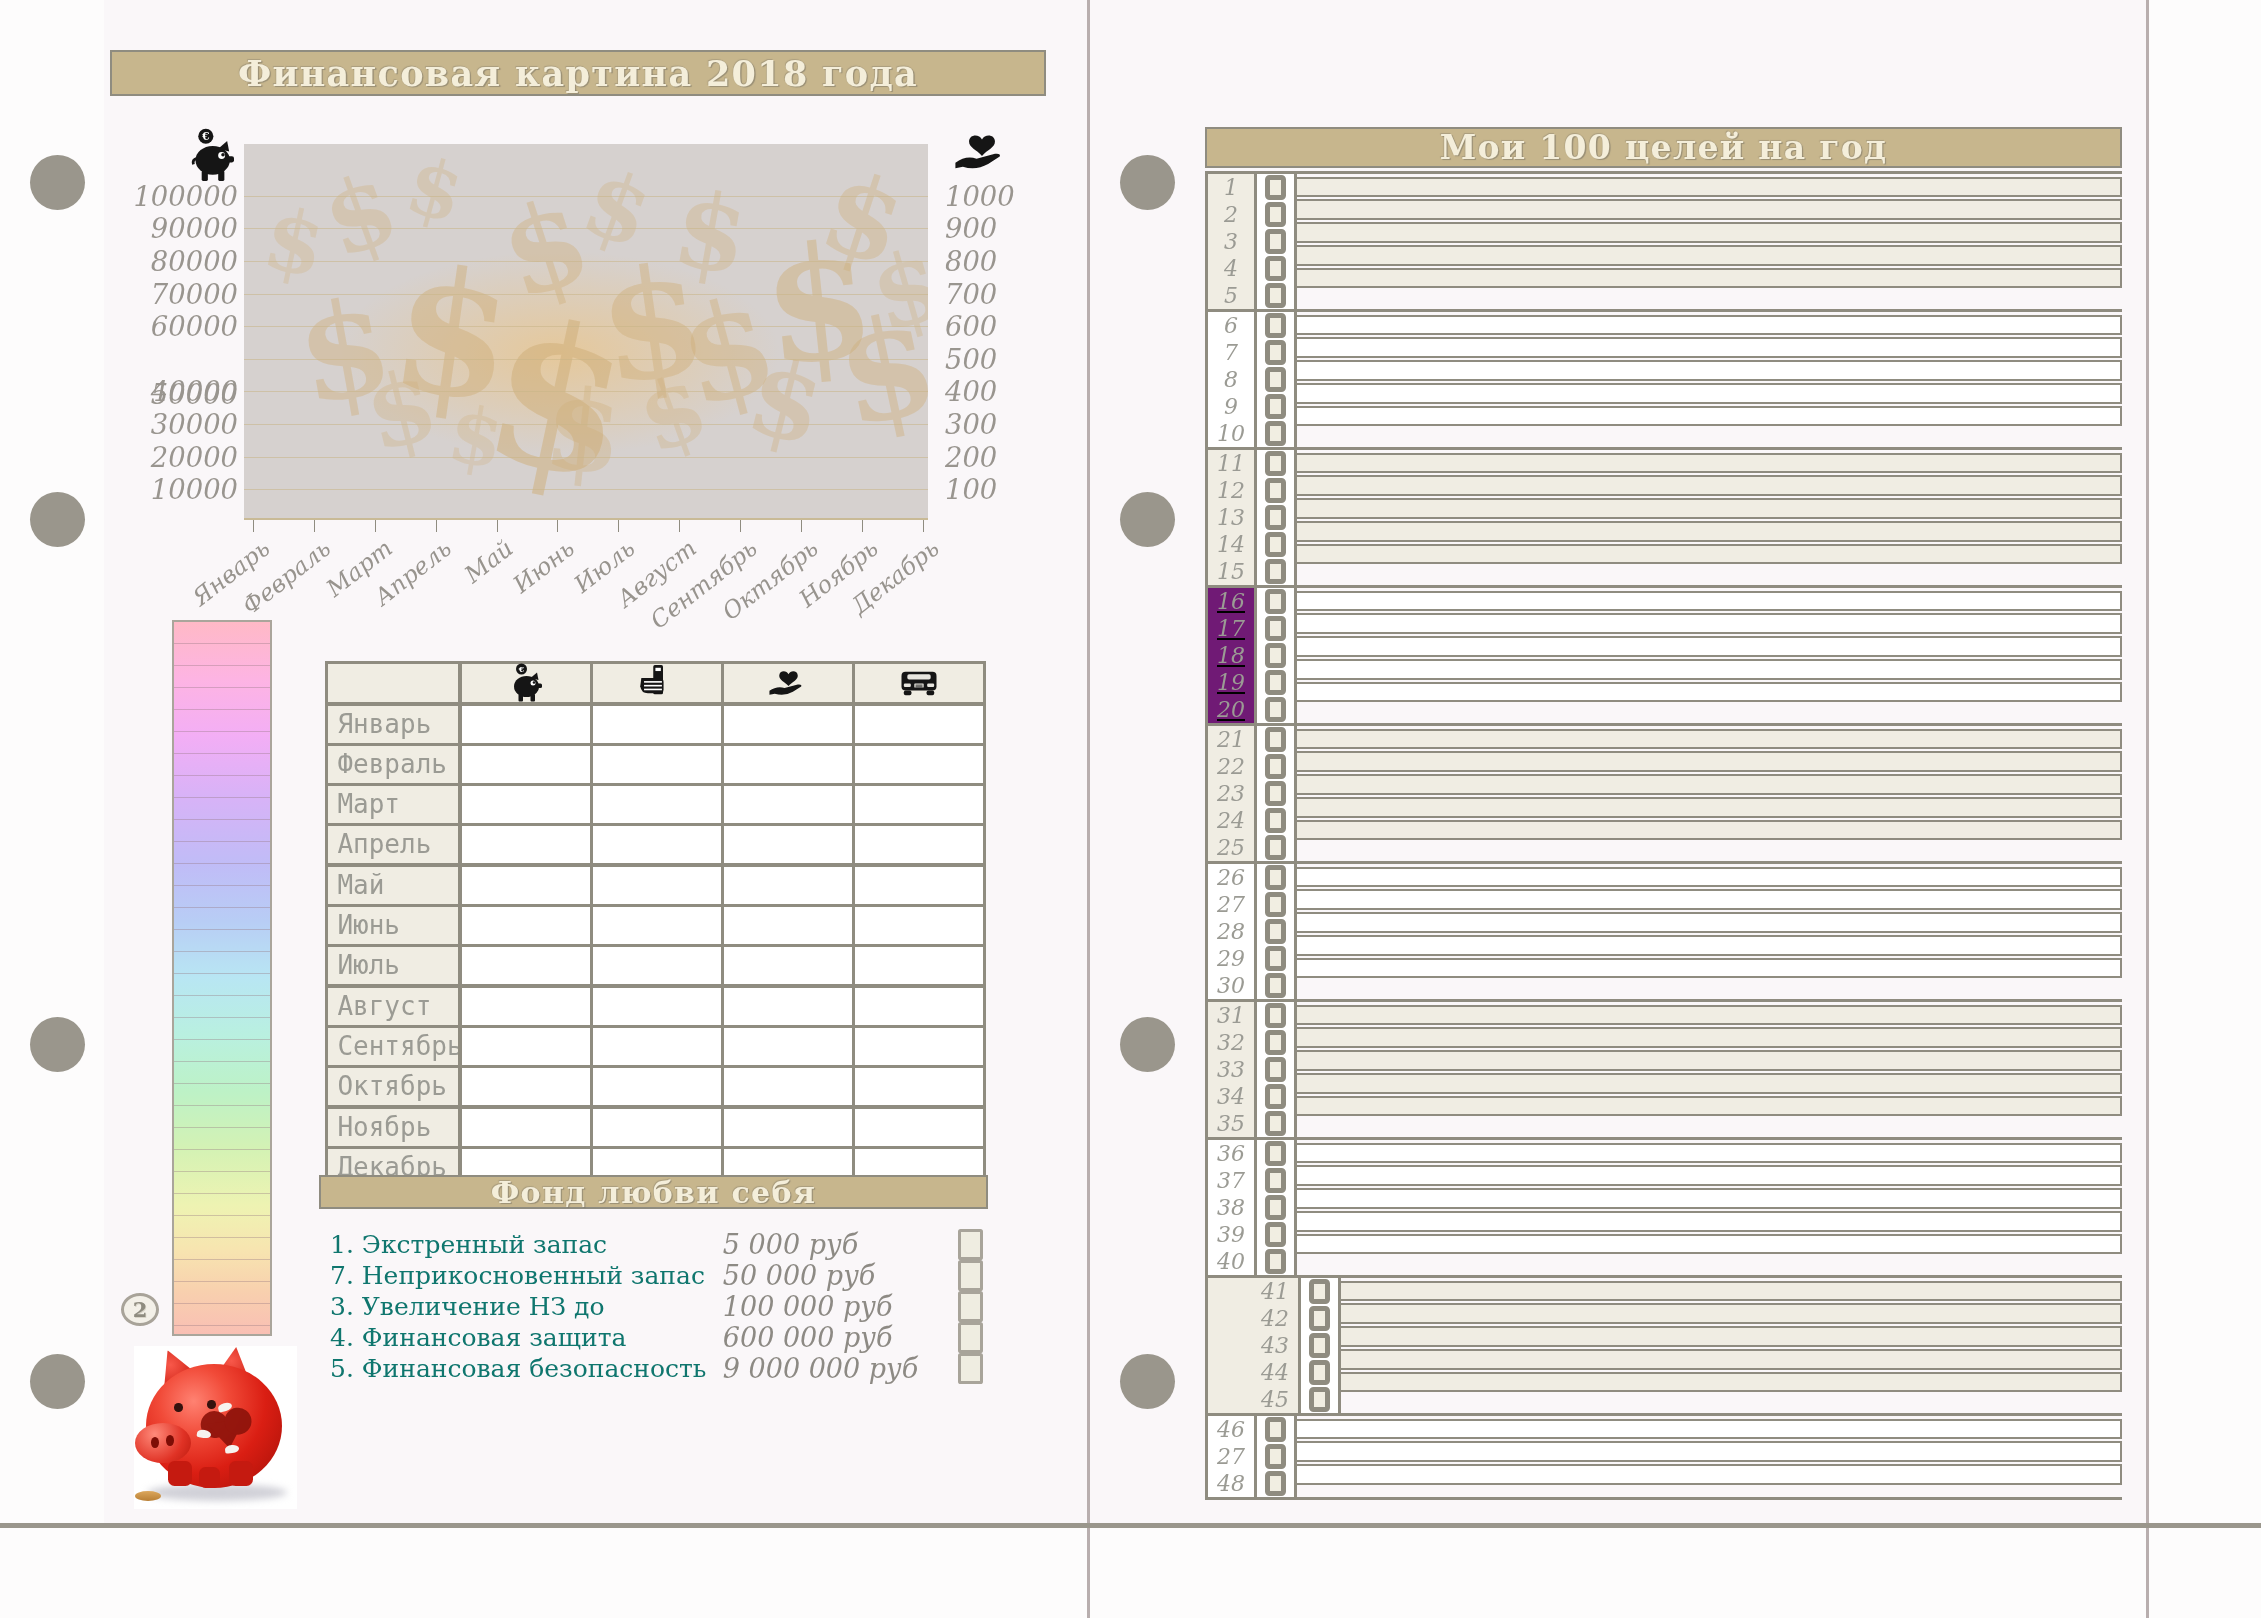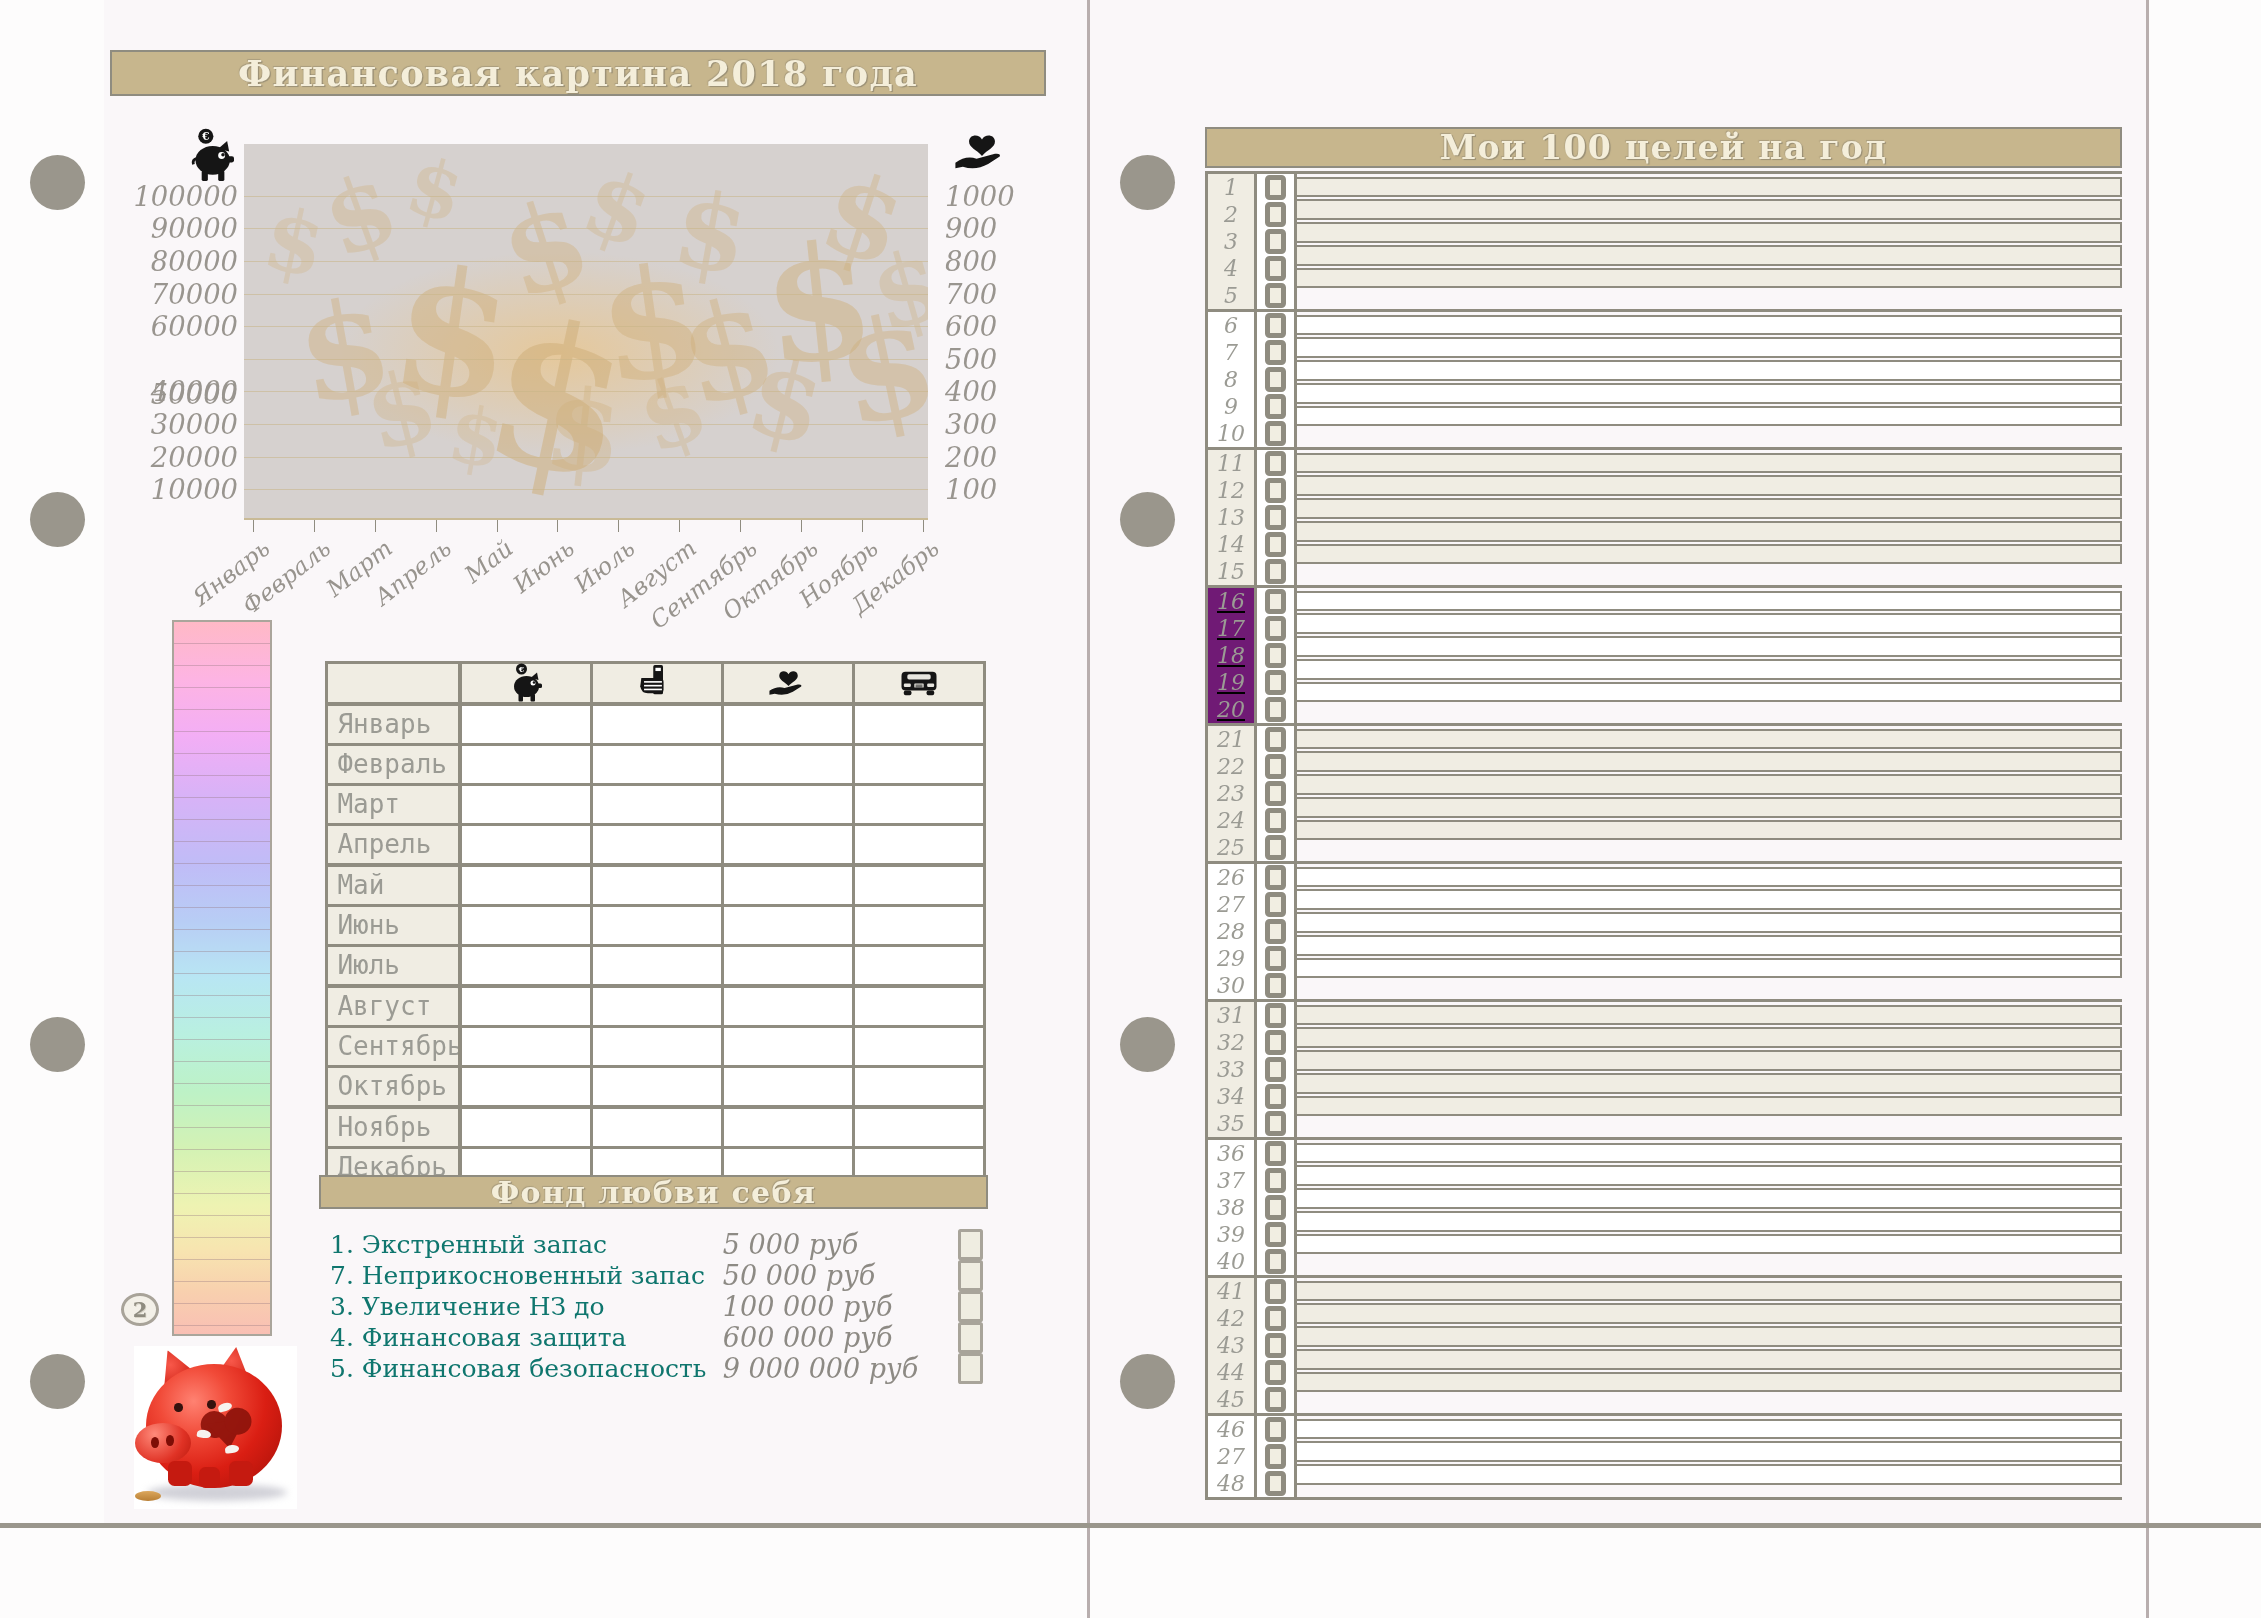--- a/index.html
+++ b/index.html
@@ -670,21 +670,21 @@
         </div>
         <div class="g-linecol">
           <div class="g-line" style="background: rgb(255, 255, 255);"></div>
           <div class="g-line" style="background: rgb(255, 255, 255);"></div>
           <div class="g-line" style="background: rgb(255, 255, 255);"></div>
           <div class="g-line" style="background: rgb(255, 255, 255);"></div>
           <div class="g-line" style="background: rgb(255, 255, 255);"></div>
         </div>
       </div>
       <div class="g-group">
-        <div class="g-numcol" style="background: rgb(240, 237, 227);">
+        <div class="g-numcol" style="background: rgb(240, 237, 227); padding-left: 44px;">
           <div class="g-num">41</div>
           <div class="g-num">42</div>
           <div class="g-num">43</div>
           <div class="g-num">44</div>
           <div class="g-num">45</div>
         </div>
         <div class="g-cbcol">
           <div class="g-cbcell">
             <span class="g-cb"></span>
           </div>

